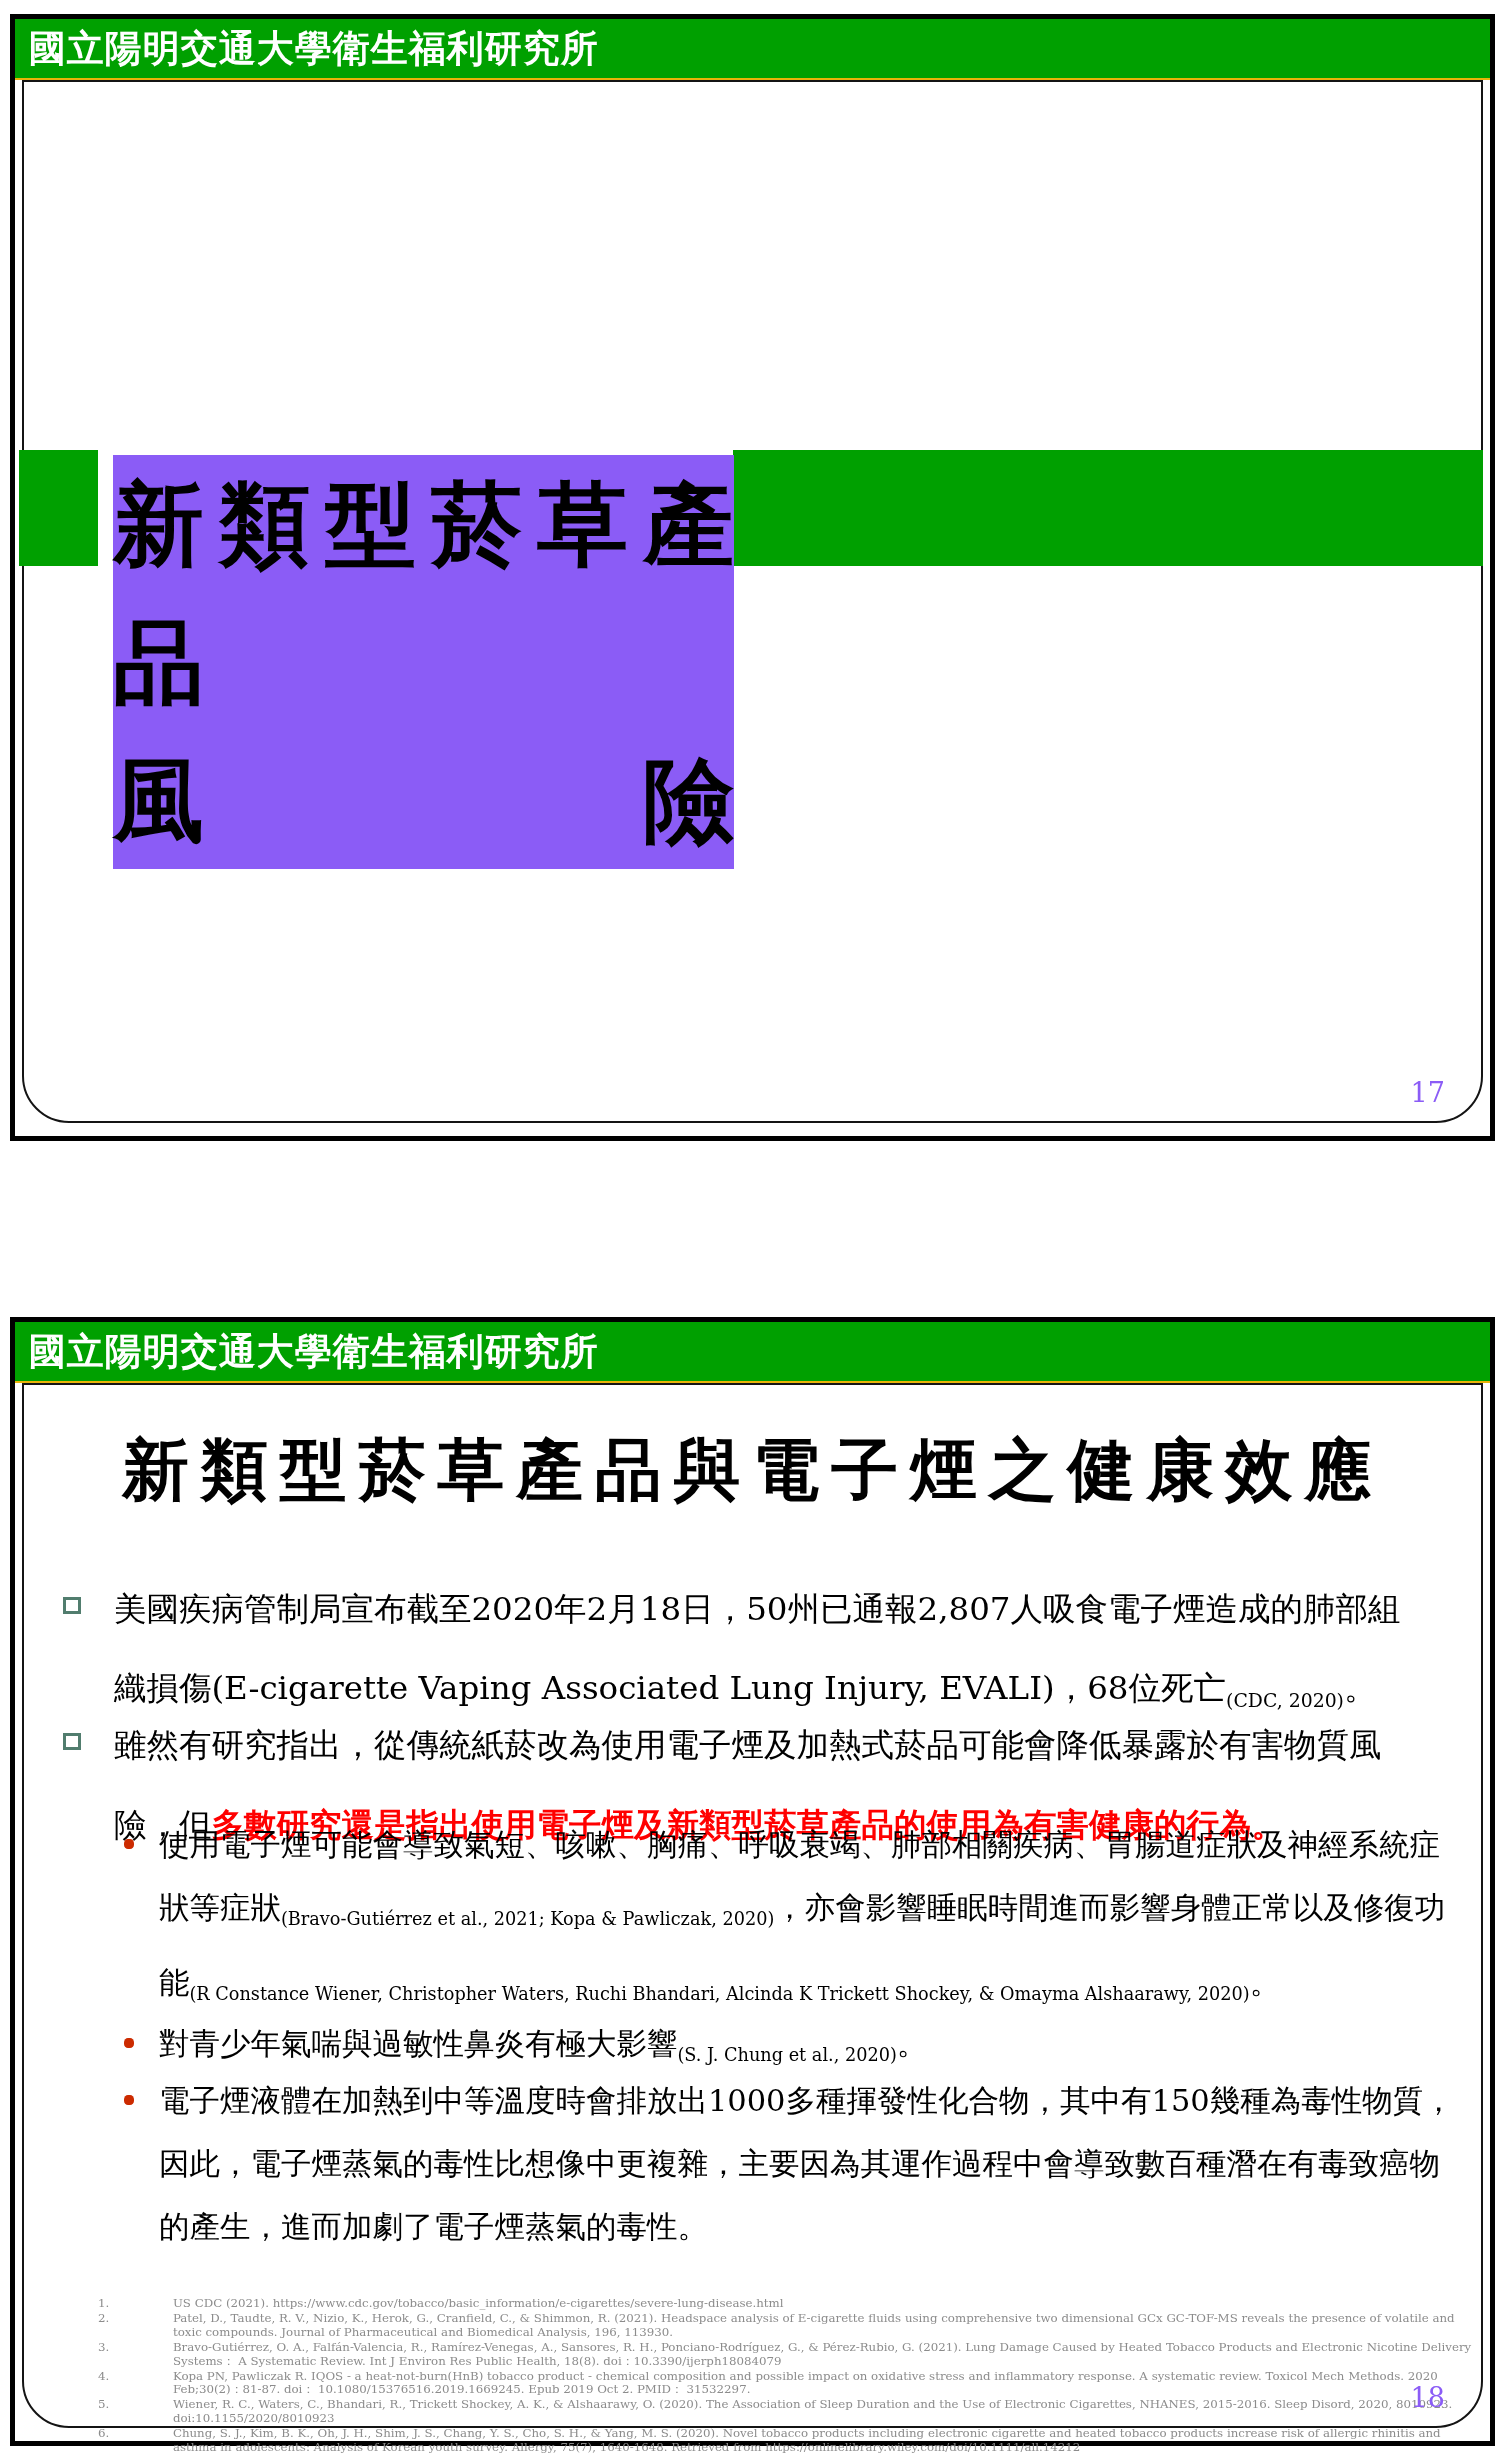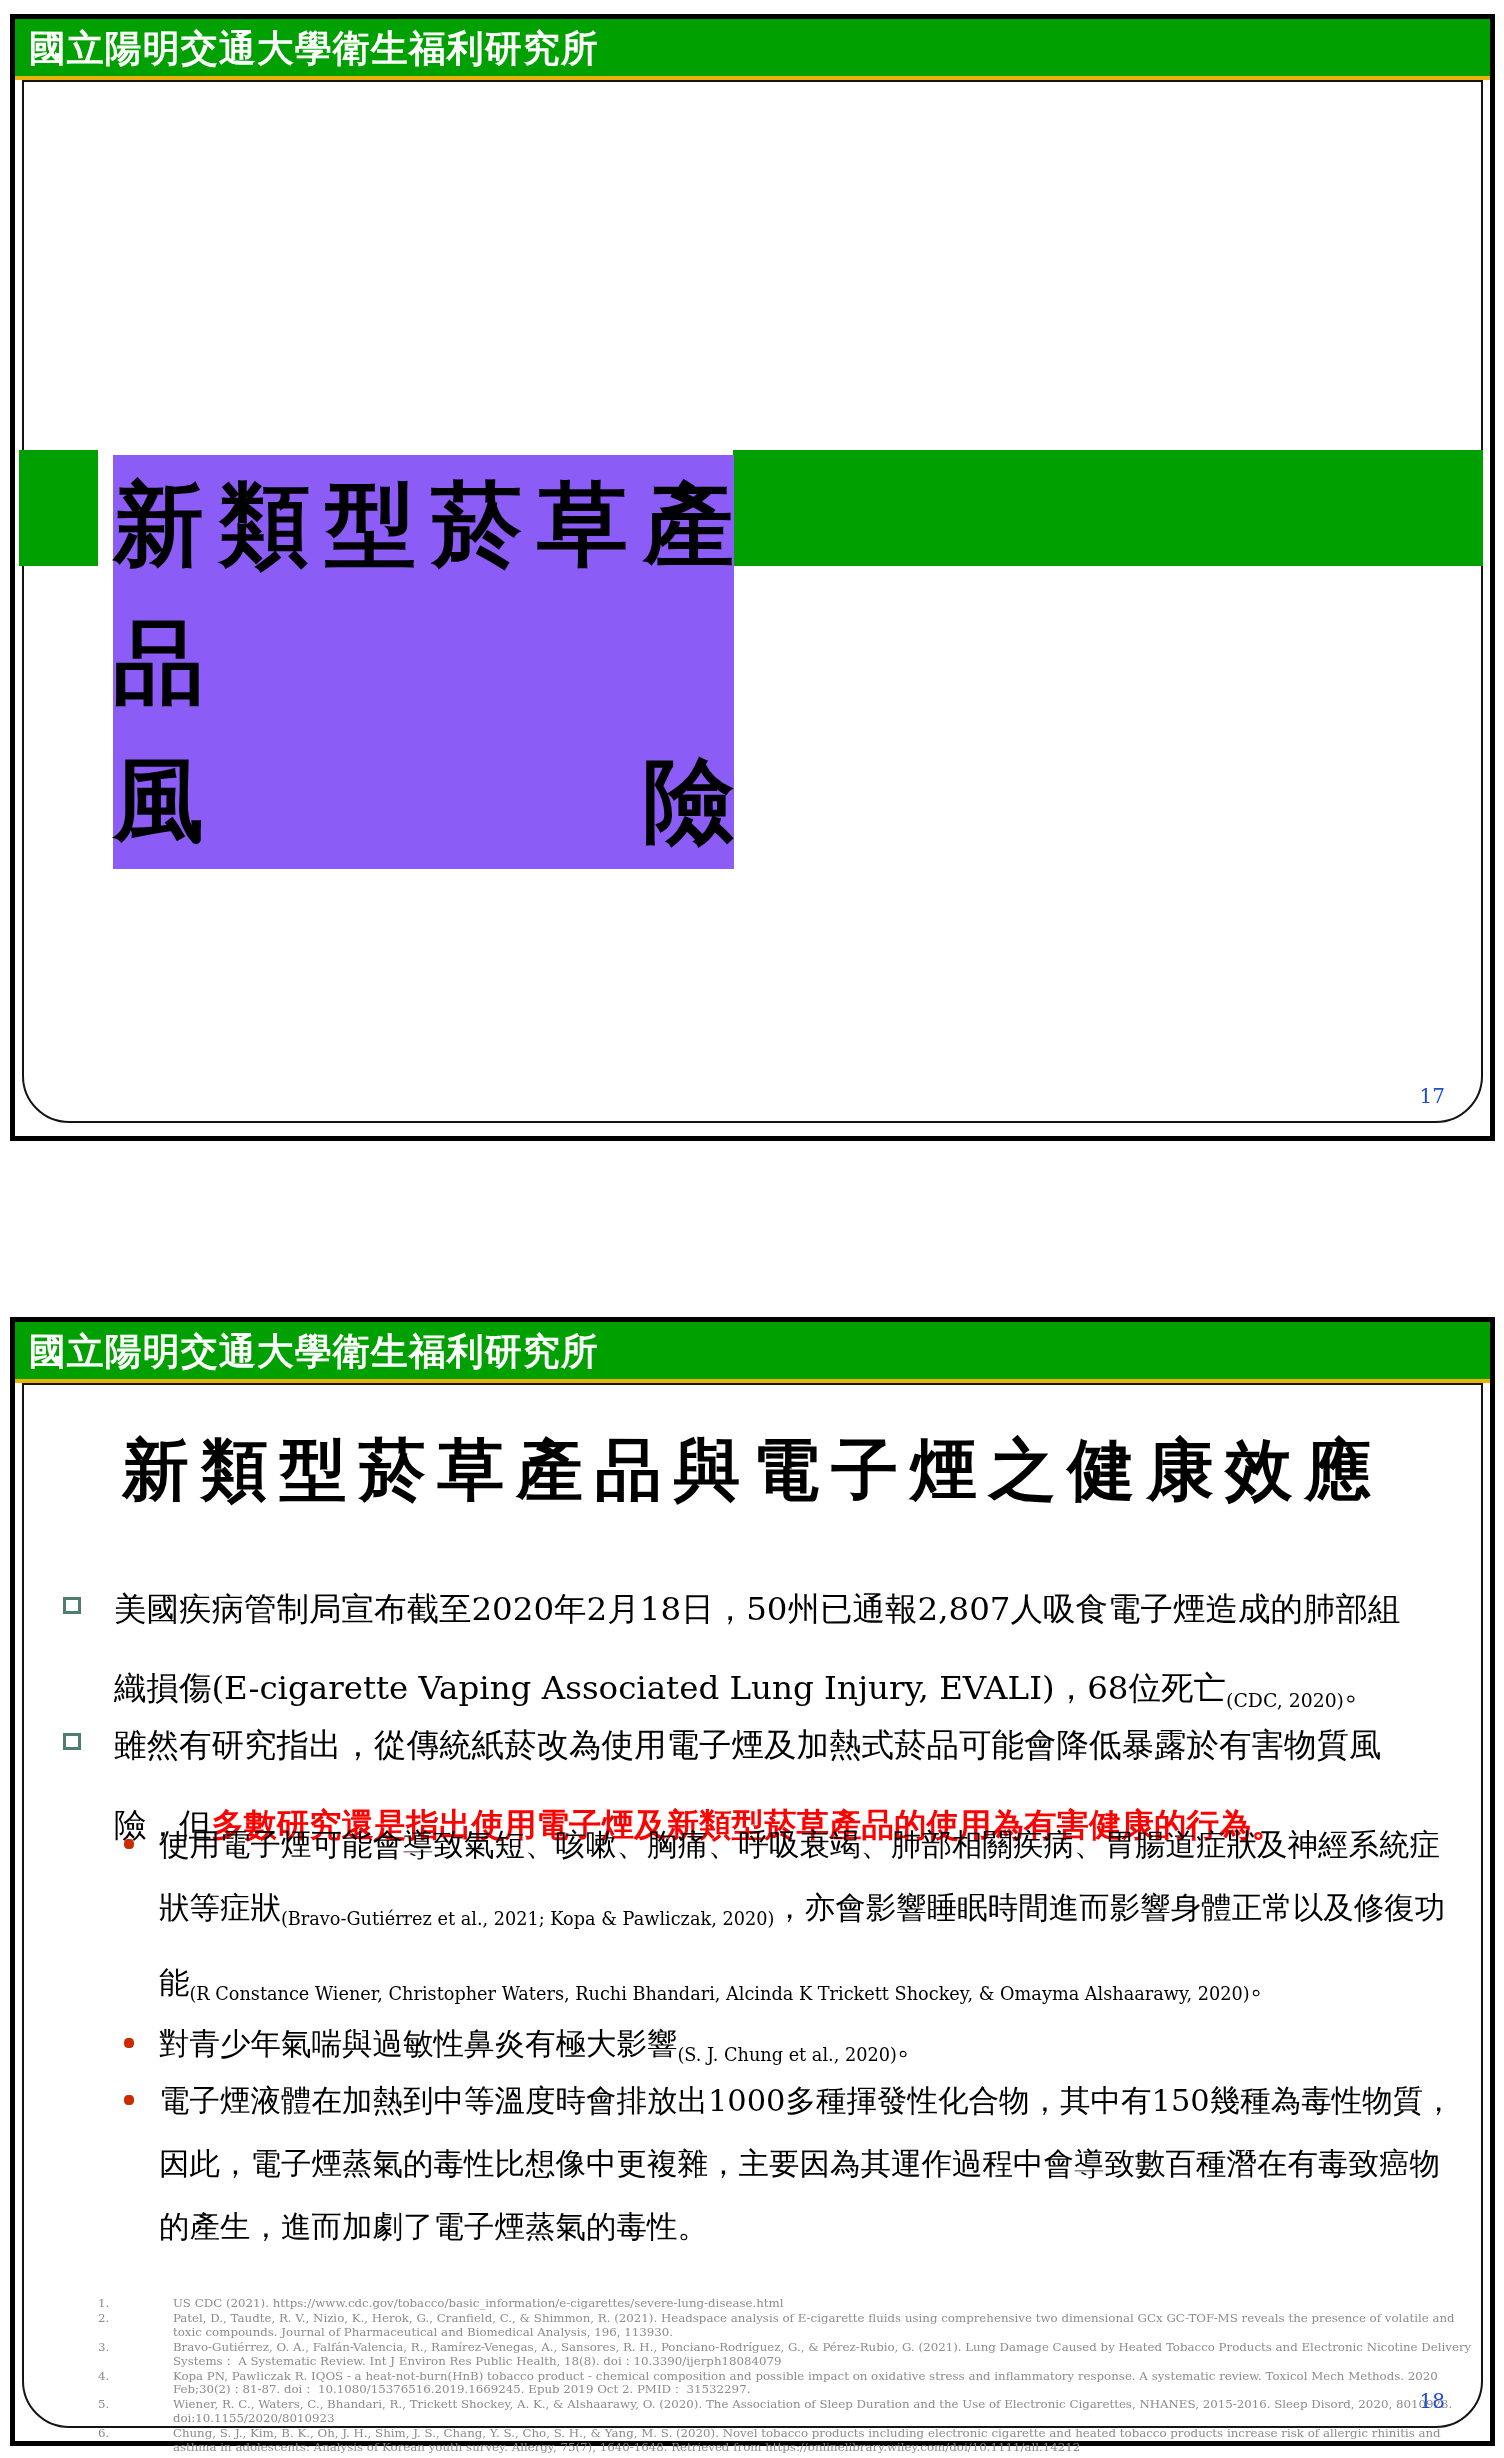--- a/index.html
+++ b/index.html
@@ -12,36 +12,36 @@
   .slide {
     position:absolute; left:9.9px; width:1485px;
     border:5.9px solid #000; background:#fff;
   }
   #slide1 { top:13.8px;  height:1127px; }
   #slide2 { top:1317px; height:1129px; }
 
   .header-bar {
     position:absolute; top:0; left:0; right:0; height:61px;
     background:#00A000; z-index:3;
-    border-bottom:4px solid #eab308;
+    border-bottom:2px solid #eab308;
   }
   .header-title {
     color:#ffffff; font-size:37px; line-height:59px; padding-left:13.8px;
     font-family:"Liberation Sans","DejaVu Sans",sans-serif; font-weight:bold;
     letter-spacing:1px; white-space:nowrap;
   }
   .inner-panel {
     position:absolute; left:6.9px; right:6.9px; top:61px; bottom:12.8px;
     border:2px solid #141414;
     border-radius:0 0 47px 47px;
     z-index:1;
   }
   .page-number {
     position:absolute; right:45px; bottom:27.6px;
-    font-size:20px; color:#1d4ed8; z-index:4;margin-top:33px;
+    font-size:27px; color:#8b5cf6; z-index:4;margin-top:33px;
   }
 
   
   .t1-green-left  { position:absolute; left:3.9px;  top:431px; width:79px;  height:116px; background:#00A000; z-index:2; }
   .t1-green-right { position:absolute; left:718px; right:6.9px; top:431px; height:116px; background:#00A000; z-index:2; }
   .t1-titlebox {
     position:absolute; left:98px; top:436px; width:621px; z-index:3;
     font-size:91px; line-height:138px; color:#000; background:#8b5cf6;
     font-weight:bold;
   }

